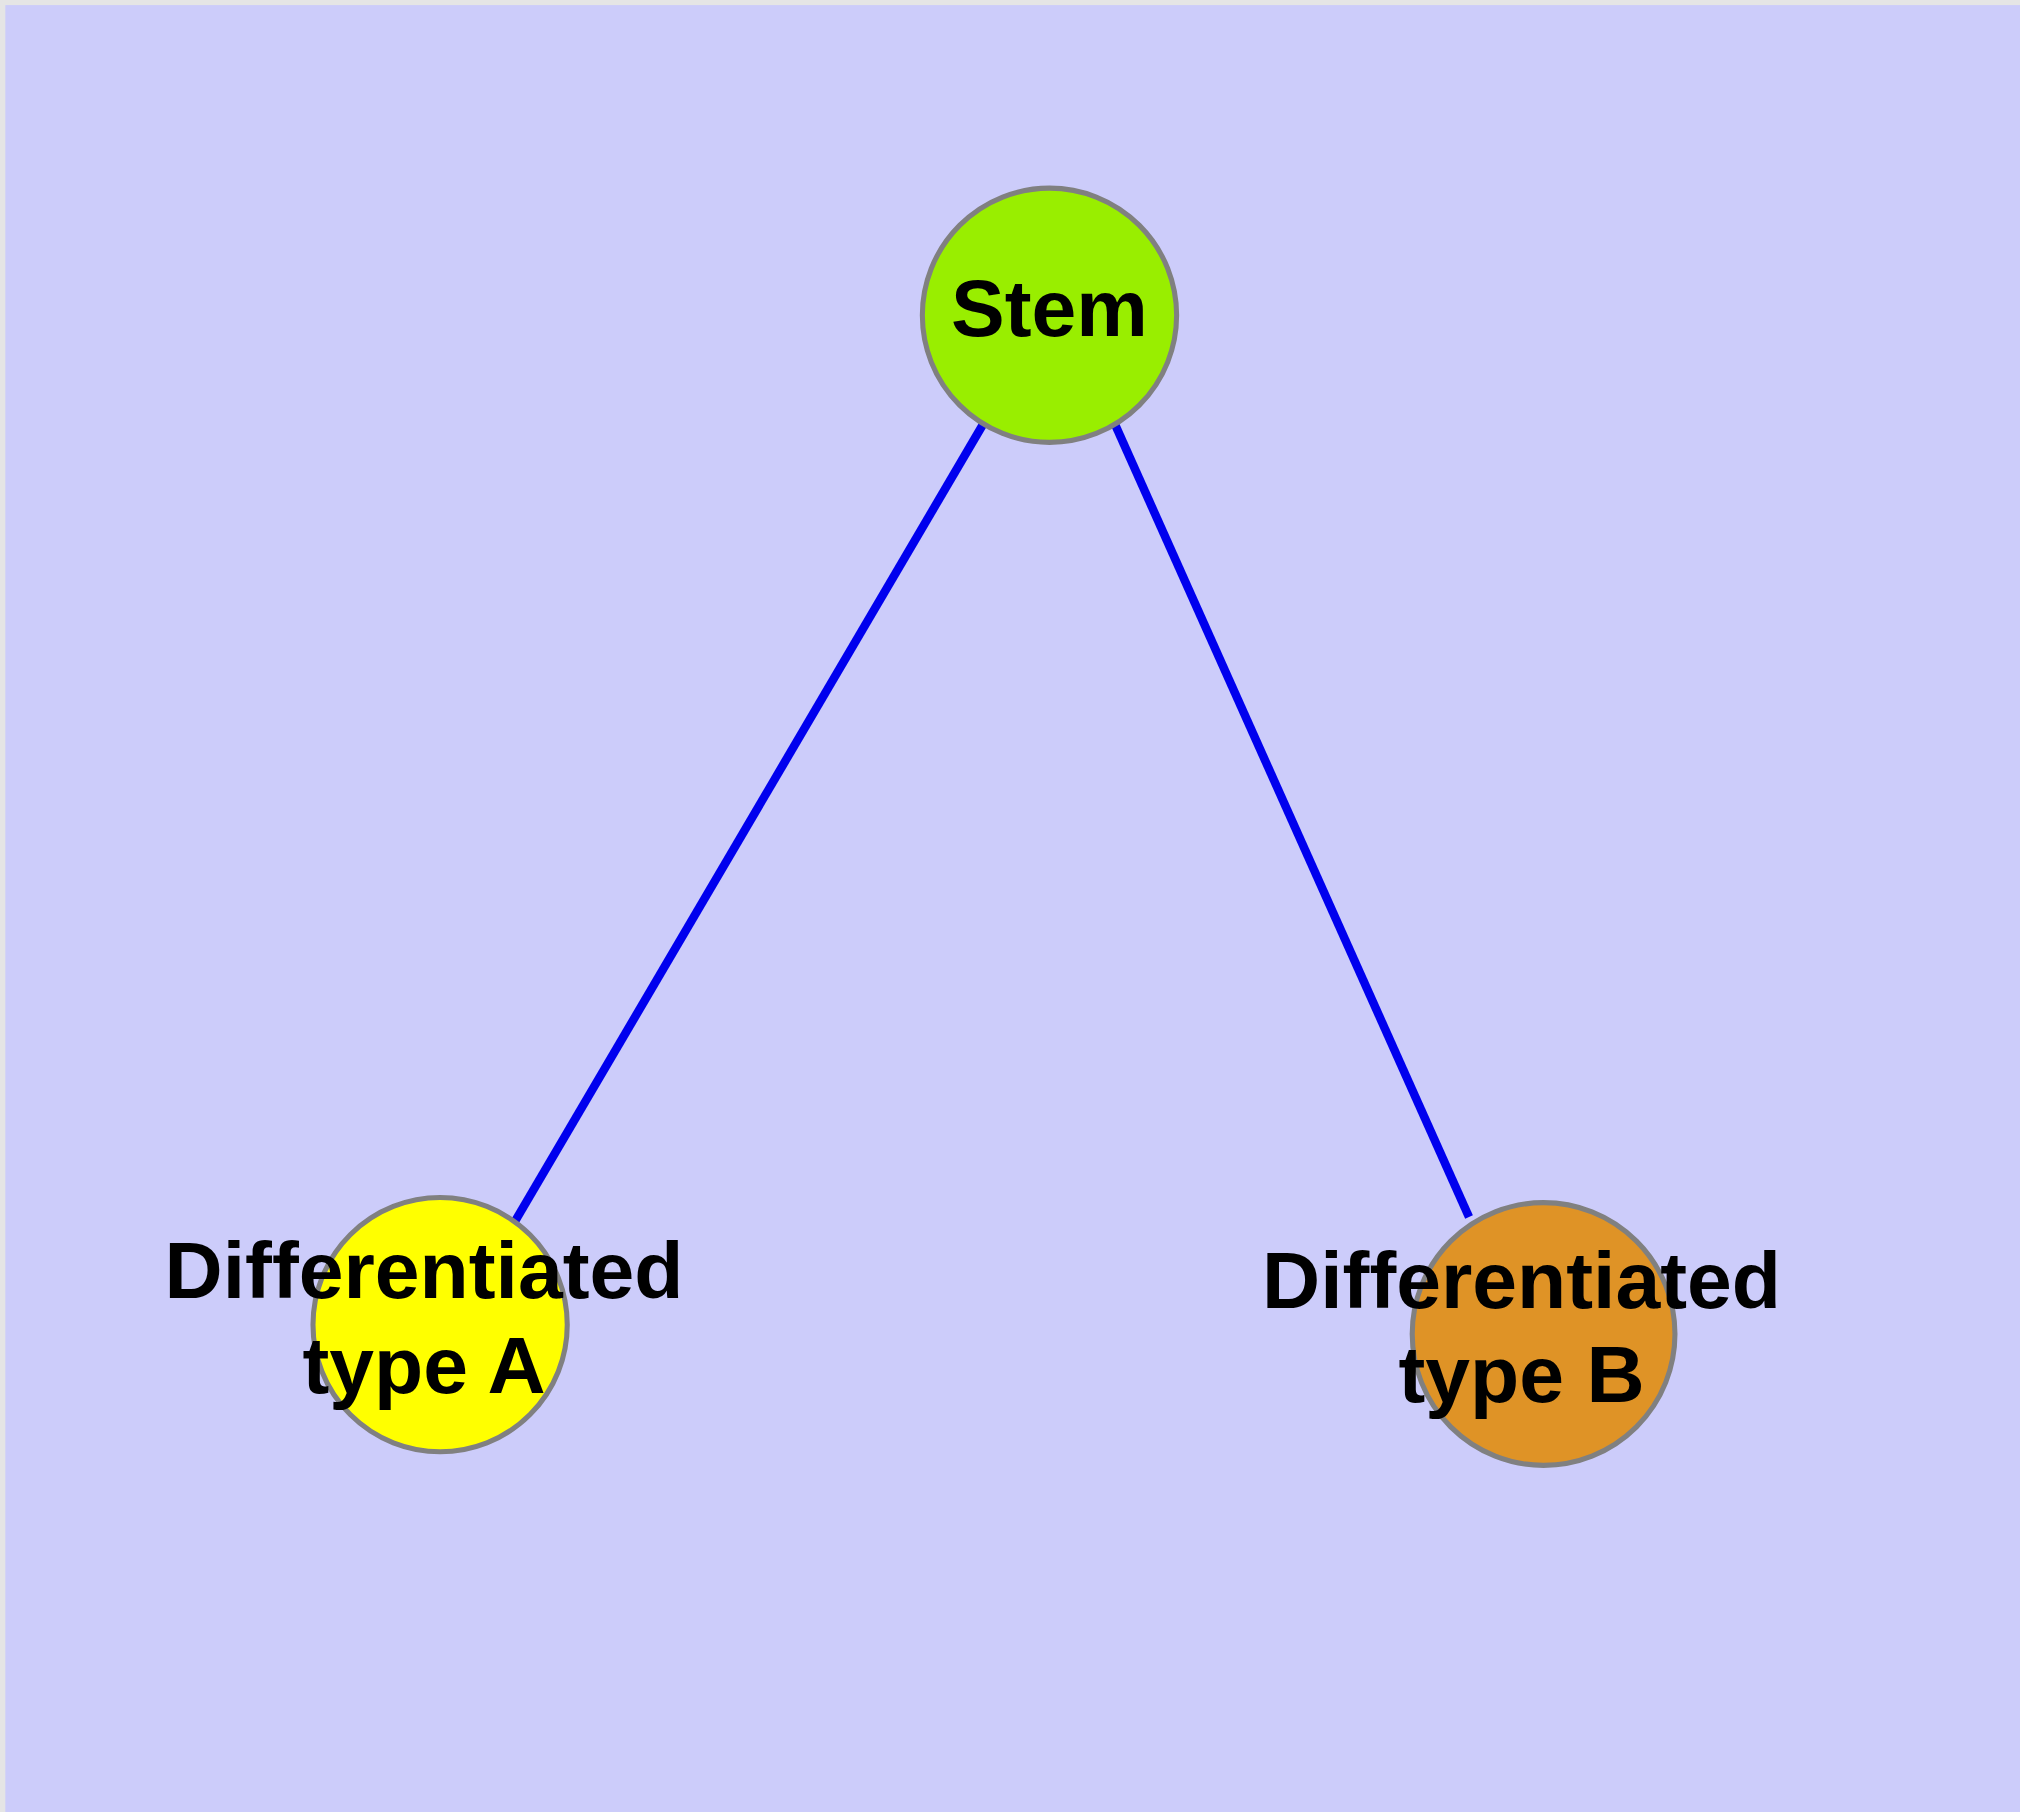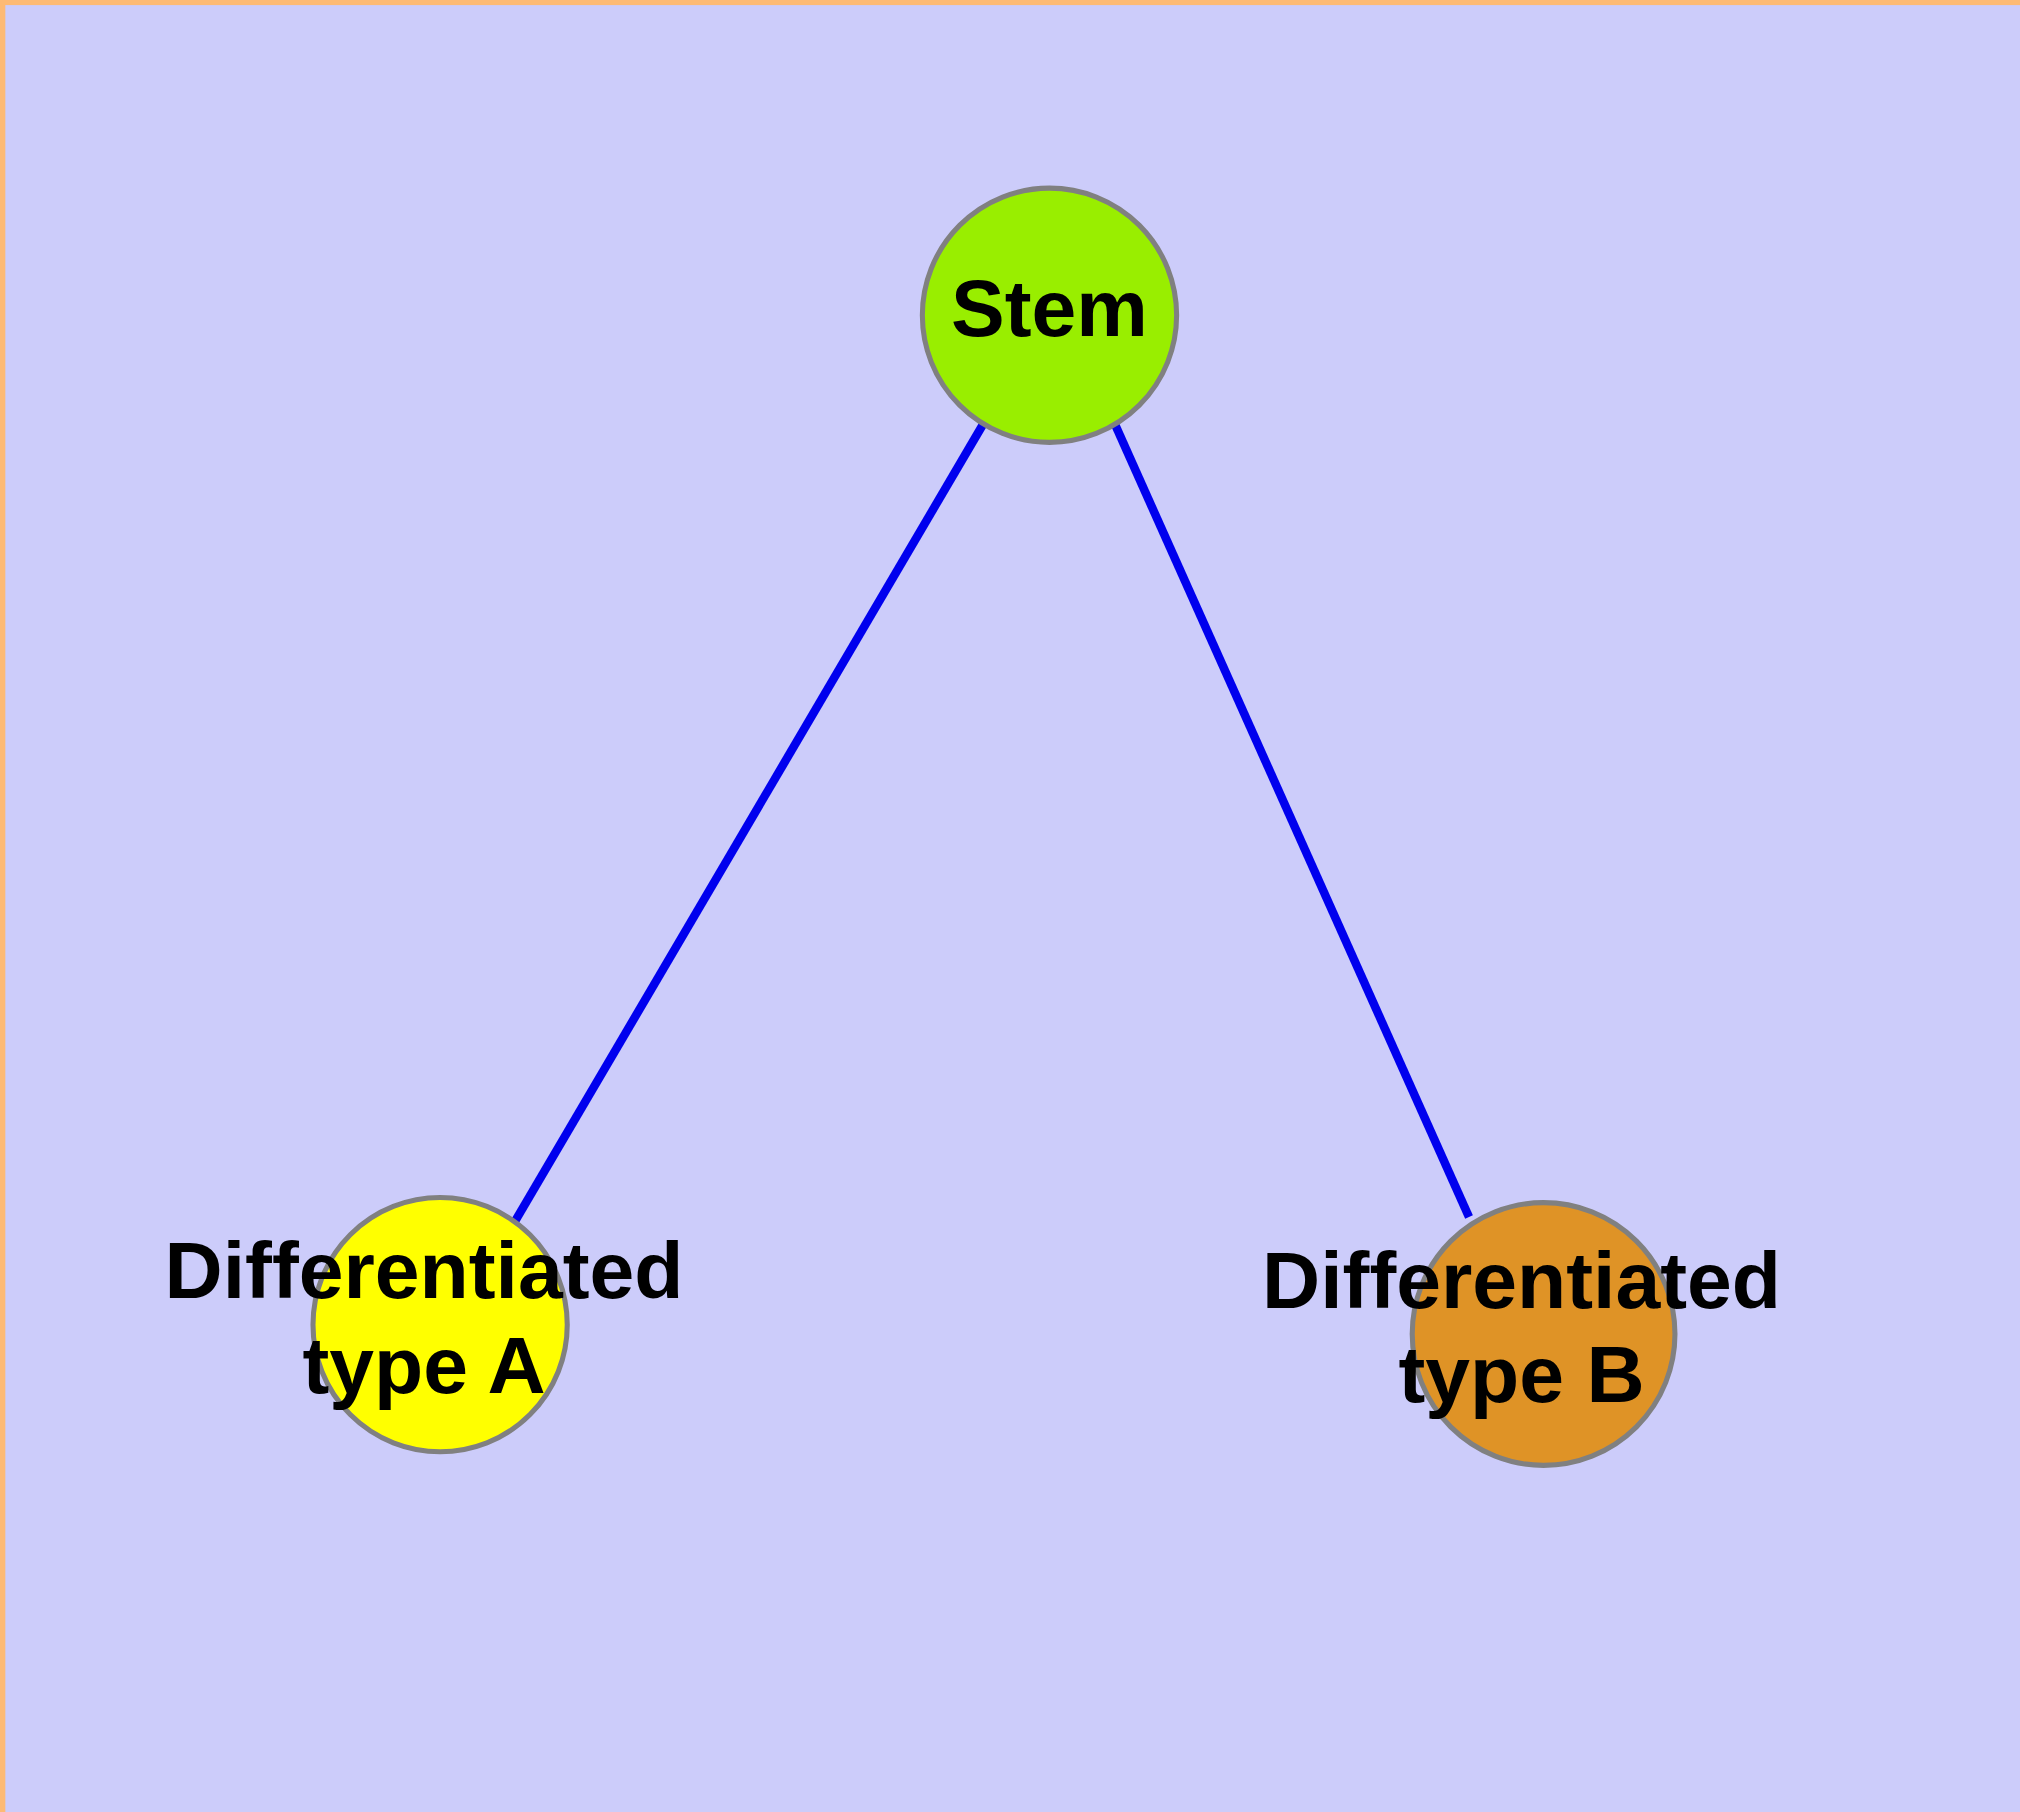--- a/index.html
+++ b/index.html
@@ -10,21 +10,21 @@
   body {
     width: 2021px;
     height: 1812px;
     overflow: hidden;
     font-family: "Liberation Sans", sans-serif;
   }
   #canvas {
     position: relative;
     width: 2021px;
     height: 1812px;
-    background: #fdba74;
+    background: #e5e5e5;
   }
   #graph-svg {
     position: absolute;
     top: 0;
     left: 0;
     width: 2021px;
     height: 1812px;
     display: block;
   }
   .node-label {

